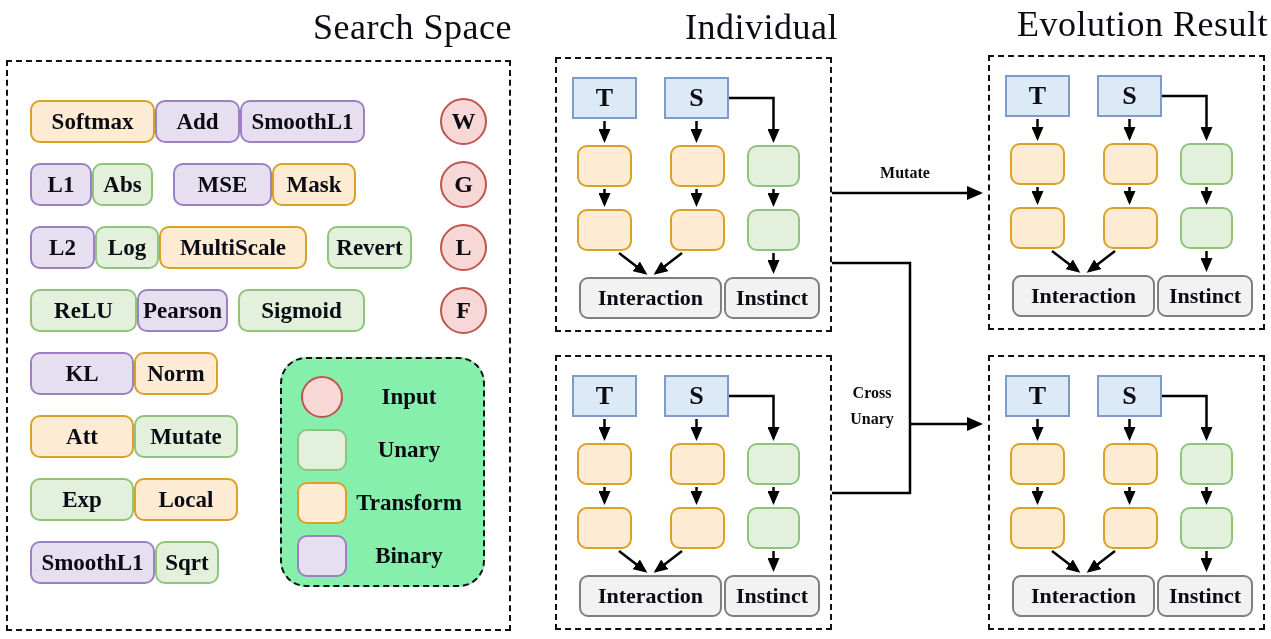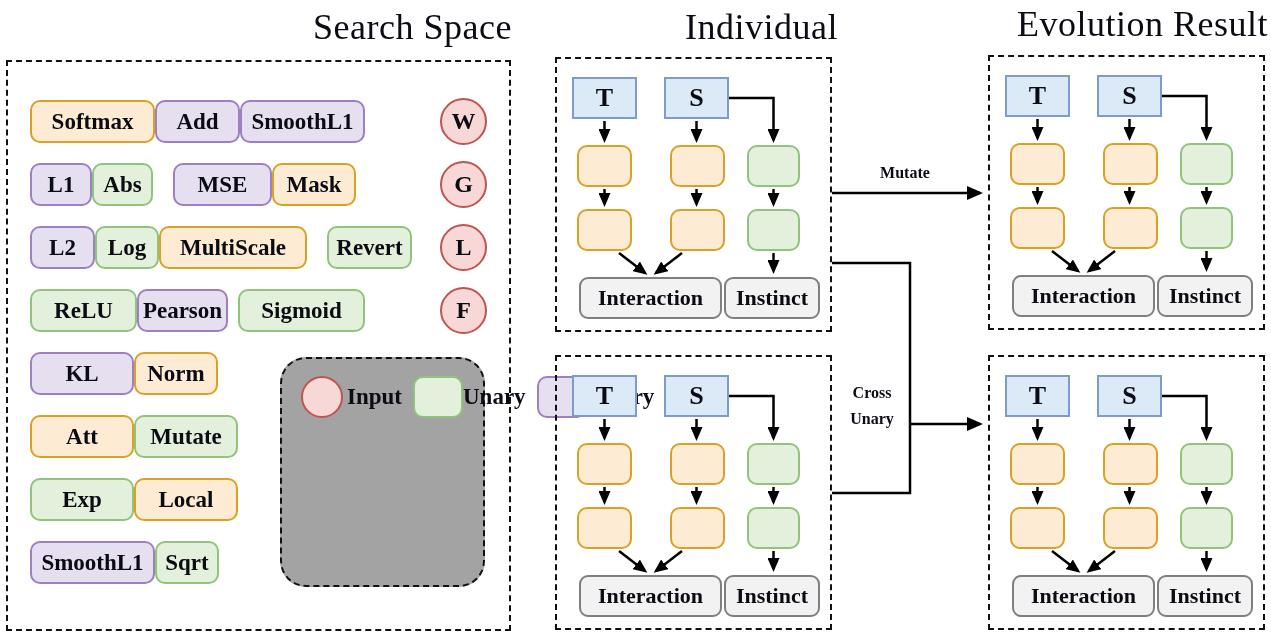--- a/index.html
+++ b/index.html
@@ -12,22 +12,22 @@
   .chip{display:flex;align-items:center;justify-content:center;height:43px;box-sizing:border-box;
         border-radius:10px;border:2.5px solid;font-weight:700;font-size:23px;}
   .chip-transform{background:var(--transform-fill);border-color:var(--transform-border);}
   .chip-unary{background:var(--unary-fill);border-color:var(--unary-border);}
   .chip-binary{background:var(--binary-fill);border-color:var(--binary-border);}
   .input-circle{width:47px;height:47px;box-sizing:border-box;border-radius:50%;
         background:var(--input-fill);border:2.5px solid var(--input-border);
         display:flex;align-items:center;justify-content:center;font-weight:700;font-size:24px;
         margin-left:auto;margin-right:22px;flex:0 0 auto;}
   .legend{position:absolute;left:272px;top:295px;width:205px;height:230px;border:2.5px dashed #111;
-        border-radius:26px;box-sizing:border-box;display:flex;flex-direction:row;gap:11px;
-        padding:17px 12px 0 15px;background:#a3a3a3;}
+        border-radius:26px;box-sizing:border-box;display:flex;flex-direction:column;gap:11px;
+        padding:17px 12px 0 15px;background:#86efac;}
   .legend-entry{display:flex;align-items:center;height:42px;flex:0 0 auto;}
   .legend-swatch{width:50px;height:42px;box-sizing:border-box;border-radius:10px;border:2.5px solid;flex:0 0 auto;}
   .legend-swatch.round{width:42px;height:42px;border-radius:50%;margin-left:4px;margin-right:4px;}
   .sw-input{background:var(--input-fill);border-color:var(--input-border);}
   .sw-unary{background:var(--unary-fill);border-color:var(--unary-border);}
   .sw-transform{background:var(--transform-fill);border-color:var(--transform-border);}
   .sw-binary{background:var(--binary-fill);border-color:var(--binary-border);}
   .legend-label{flex:1;text-align:center;font-weight:700;font-size:23px;}
   .graph{position:absolute;width:277px;height:275px;border:2.5px dashed #111;box-sizing:border-box;}
   .gnode{position:absolute;box-sizing:border-box;display:flex;align-items:center;justify-content:center;
@@ -98,20 +98,24 @@
     <div class="legend" id="legend">
         <div class="legend-entry">
           <span class="legend-swatch sw-input round"></span>
           <span class="legend-label">Input</span>
         </div>
         <div class="legend-entry">
           <span class="legend-swatch sw-unary"></span>
           <span class="legend-label">Unary</span>
         </div>
         <div class="legend-entry">
+          <span class="legend-swatch sw-transform"></span>
+          <span class="legend-label">Transform</span>
+        </div>
+        <div class="legend-entry">
           <span class="legend-swatch sw-binary"></span>
           <span class="legend-label">Binary</span>
         </div>
       </div>
   </div>
 
   <div class="graph" id="g0" style="left:555px;top:57px;">
       <div class="gnode io-node" style="left: 15px; top: 18px; width: 65px; height: 42px;">T</div>
       <div class="gnode io-node" style="left: 107px; top: 18px; width: 65px; height: 42px;">S</div>
       <div class="gnode op-node op-transform" style="left: 20px; top: 86px; width: 55px; height: 42px;"></div>

